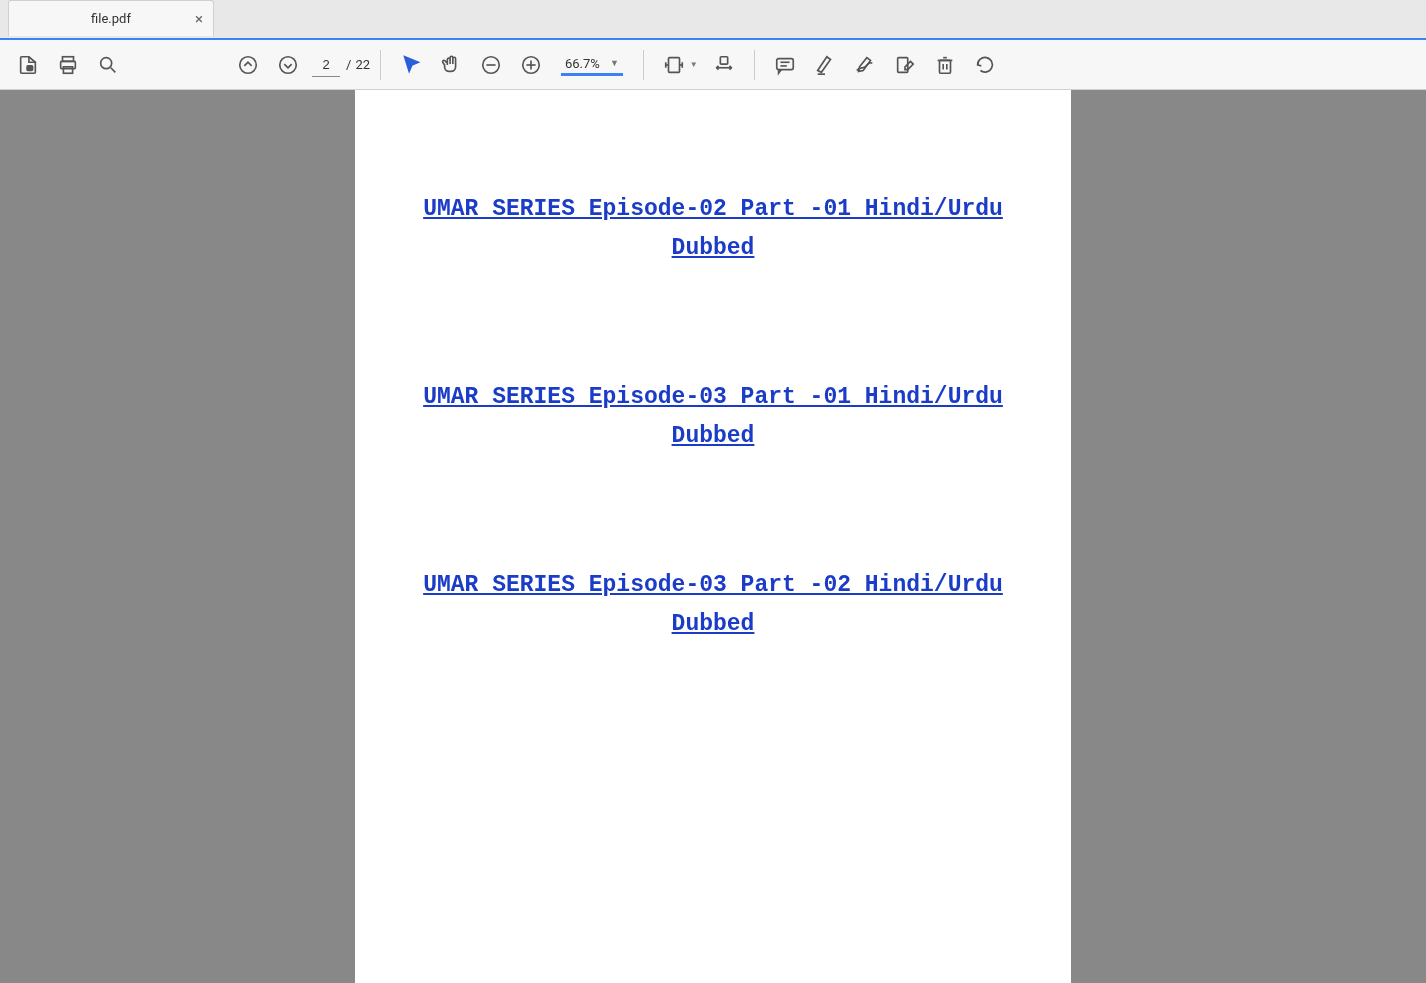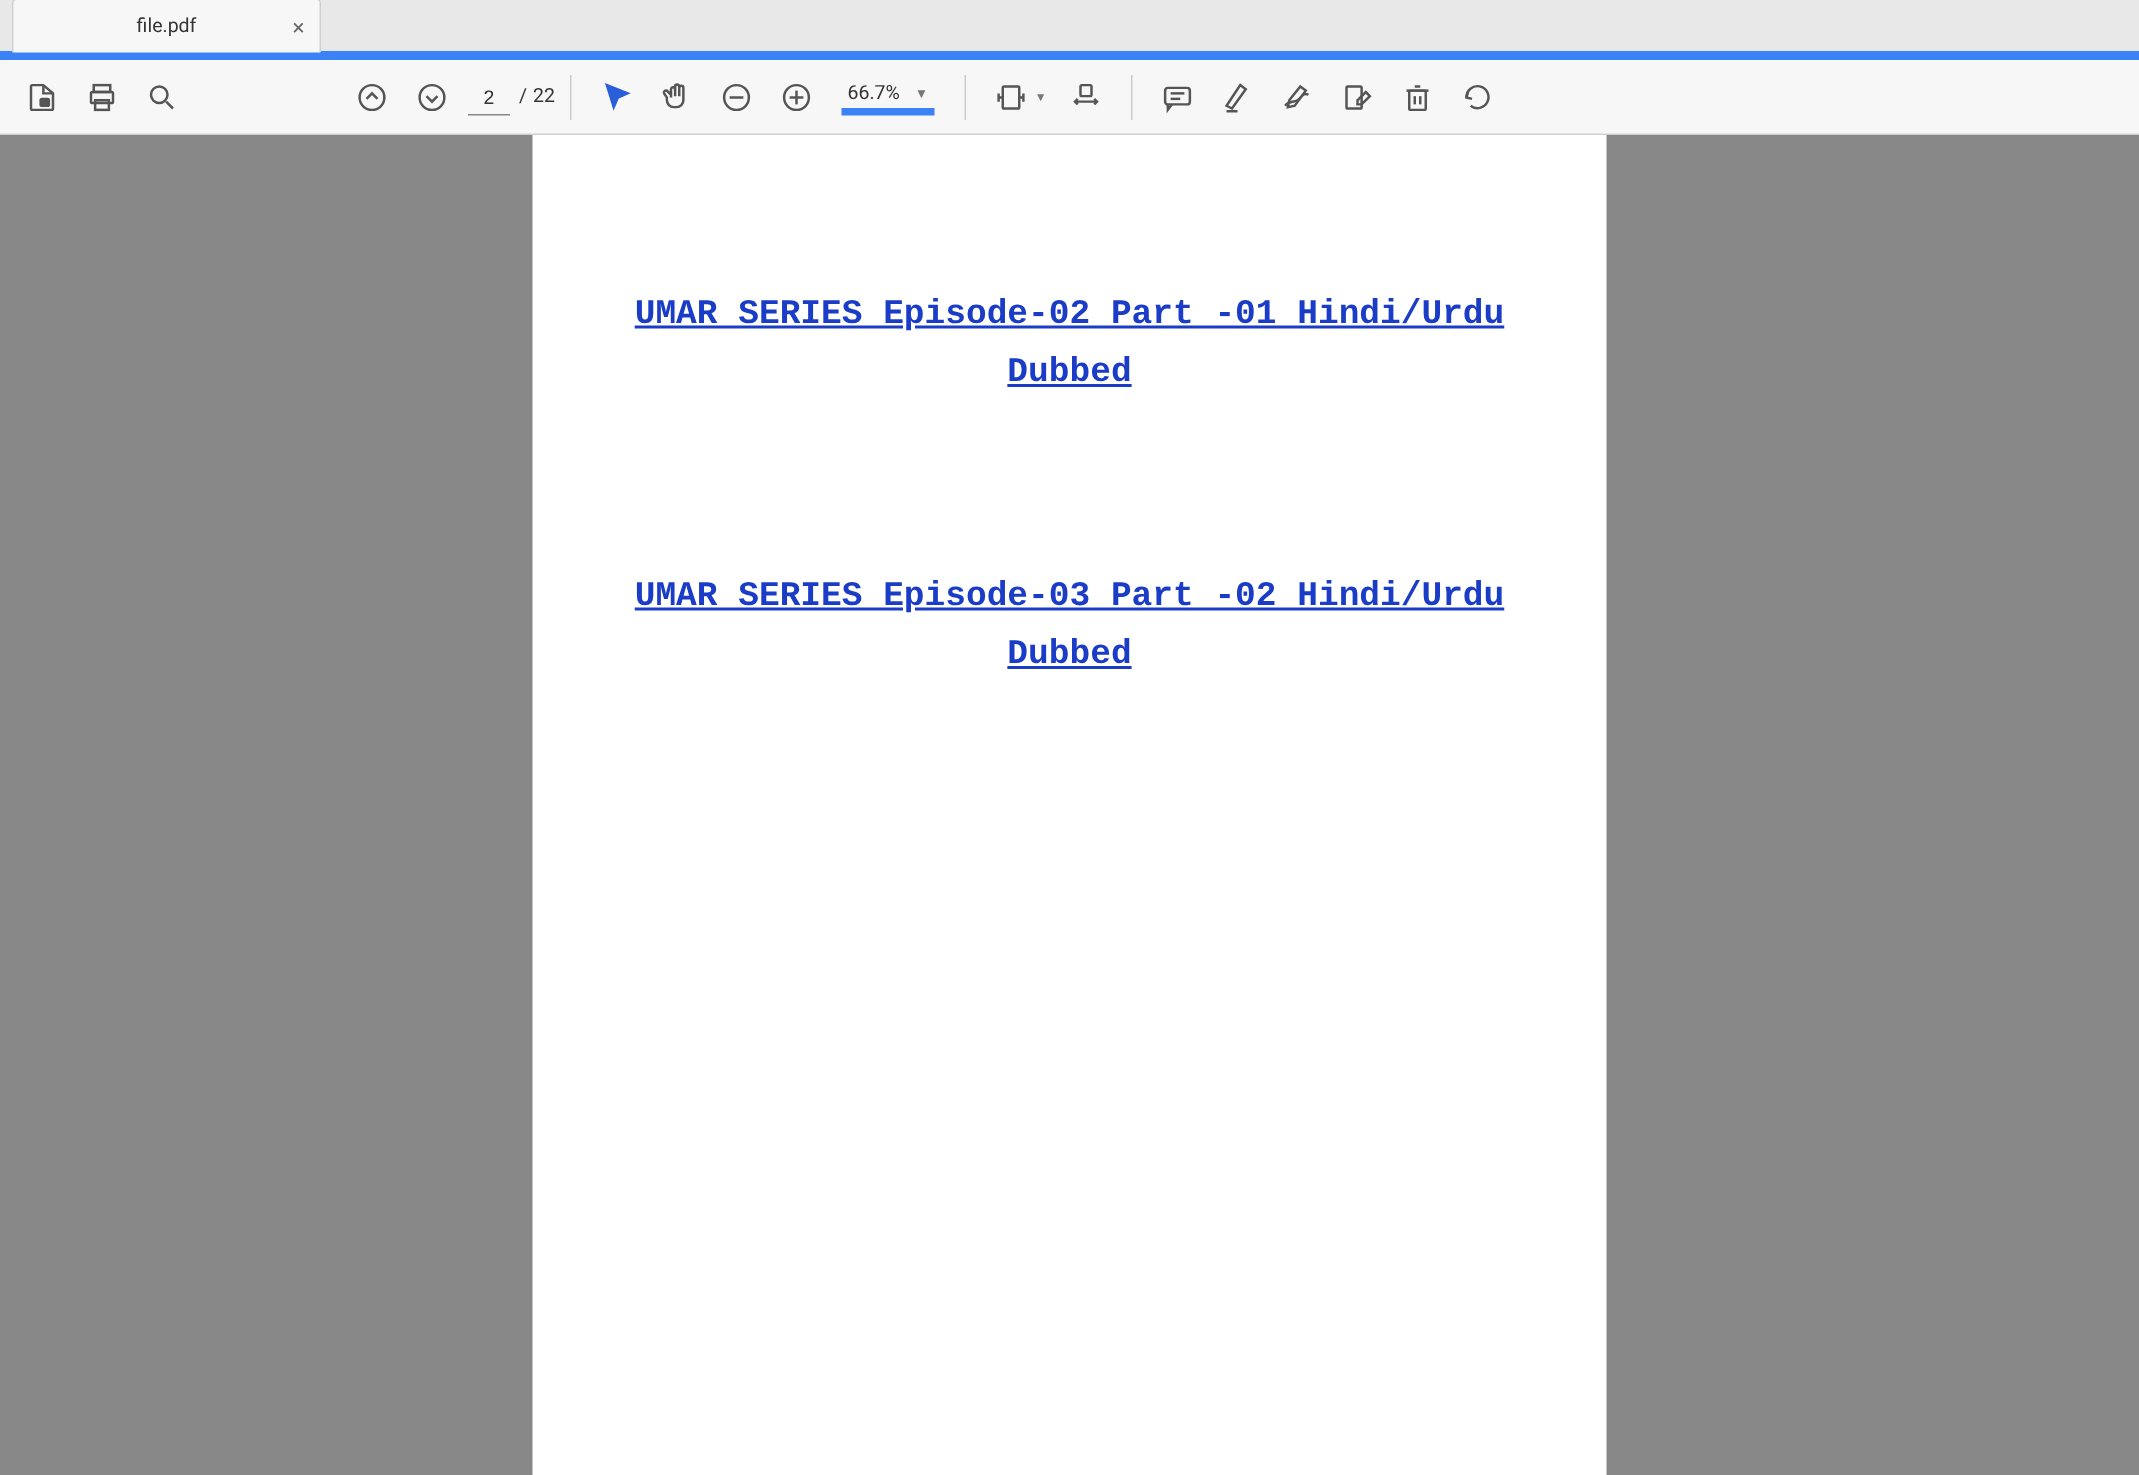--- a/index.html
+++ b/index.html
@@ -4,23 +4,23 @@
 <style>
 * { margin: 0; padding: 0; box-sizing: border-box; }
 body {
   font-family: -apple-system, BlinkMacSystemFont, "Segoe UI", Roboto, sans-serif;
   background: #e8e8e8;
   overflow: hidden;
 }
 .tab-bar {
   height: 40px;
   background: #e8e8e8;
-  border-bottom: 6px solid #3b82f6;
-  display: flex;
-  align-items: center;
+  border-bottom: 2px solid #3b82f6;
+  display: flex;
+  align-items: flex-start;
 }
 .tab {
   background: #f7f7f7;
   height: 36px;
   width: 206px;
   margin-left: 8px;
   display: flex;
   align-items: center;
   justify-content: center;
   position: relative;
@@ -82,21 +82,21 @@
   font-size: 13px;
   color: #333;
   margin-left: 2px;
 }
 .zoom-select {
   display: flex;
   align-items: center;
   font-size: 13px;
   color: #333;
   margin: 0 10px;
-  border-bottom: 5px solid #3b82f6;
+  border-bottom: 3px solid #3b82f6;
   padding: 2px 4px;
 }
 .zoom-select .caret {
   margin-left: 10px;
   font-size: 9px;
   color: #777;
 }
 .scroll-dropdown {
   display: flex;
   align-items: center;
@@ -280,16 +280,19 @@
       </svg>
   </div>
 </div>
 
 <div class="viewer">
   <div class="page">
     <div class="link-block">
       <a href="#">UMAR SERIES Episode-02 Part -01 Hindi/Urdu Dubbed</a>
     </div>
     <div class="link-block">
+      <a href="#">UMAR SERIES Episode-03 Part -01 Hindi/Urdu Dubbed</a>
+    </div>
+    <div class="link-block">
       <a href="#">UMAR SERIES Episode-03 Part -02 Hindi/Urdu Dubbed</a>
     </div>
   </div>
 </div>
 
 </body></html>

